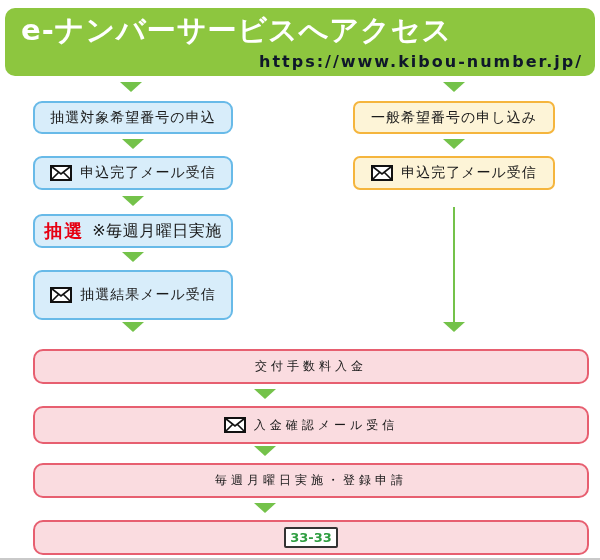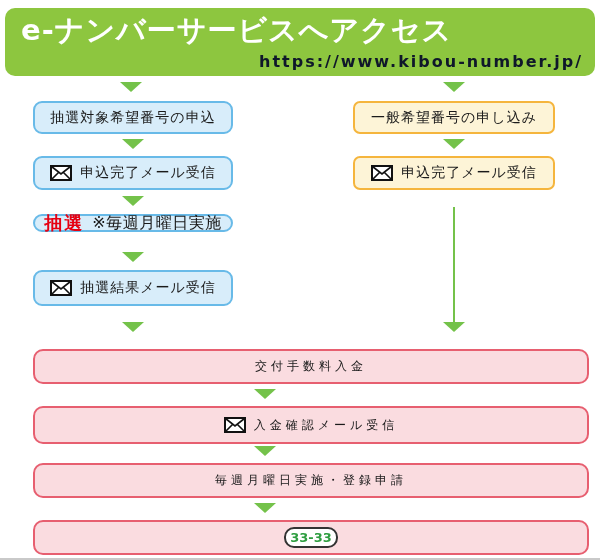--- a/index.html
+++ b/index.html
@@ -36,21 +36,21 @@
   
   .arr{
     position:absolute;width:0;height:0;
     border-left:11px solid transparent;border-right:11px solid transparent;
     border-top:10px solid #74c24a;
   }
   .vline{position:absolute;width:2px;background:#74c24a;}
   
   .mail{display:inline-flex;line-height:0;}
   .plate{
-    display:inline-block;border:2px solid #333;background:#fff;border-radius:10px;
+    display:inline-block;border:2px solid #333;background:#fff;border-radius:2px;
     color:#2f9e41;font-size:13px;font-weight:bold;padding:1px 4px;letter-spacing:0;
   }
 </style>
 </head>
 <body>
 
 <div class="stage">
 
   <div class="header">
     <div class="title">e-ナンバーサービスへアクセス</div>
@@ -71,28 +71,28 @@
       <svg width="22" height="16" viewBox="0 0 22 16">
         <rect x="1" y="1" width="20" height="14" fill="#ffffff" stroke="#111" stroke-width="2"></rect>
         <path d="M1.5 1.5 L11 9 L20.5 1.5 M1.5 14.5 L8.5 7.5 M20.5 14.5 L13.5 7.5" stroke="#111" stroke-width="1.6" fill="none"></path>
       </svg>
     </span>
     <span class="t">申込完了メール受信</span>
   </div>
 
   <div class="arr" style="left:122px;top:196px"></div>
 
-  <div class="box blue" style="left:33px;top:214px;width:200px;height:18px">
+  <div class="box blue" style="left:33px;top:214px;width:200px;height:34px">
     <span class="em">抽選</span>
     <span class="note">※毎週月曜日実施</span>
   </div>
 
   <div class="arr" style="left:122px;top:252px"></div>
 
-  <div class="box blue" style="left:33px;top:270px;width:200px;height:36px">
+  <div class="box blue" style="left:33px;top:270px;width:200px;height:50px">
     <span class="mail">
       <svg width="22" height="16" viewBox="0 0 22 16">
         <rect x="1" y="1" width="20" height="14" fill="#ffffff" stroke="#111" stroke-width="2"></rect>
         <path d="M1.5 1.5 L11 9 L20.5 1.5 M1.5 14.5 L8.5 7.5 M20.5 14.5 L13.5 7.5" stroke="#111" stroke-width="1.6" fill="none"></path>
       </svg>
     </span>
     <span class="t">抽選結果メール受信</span>
   </div>
 
   <div class="arr" style="left:122px;top:322px"></div>

